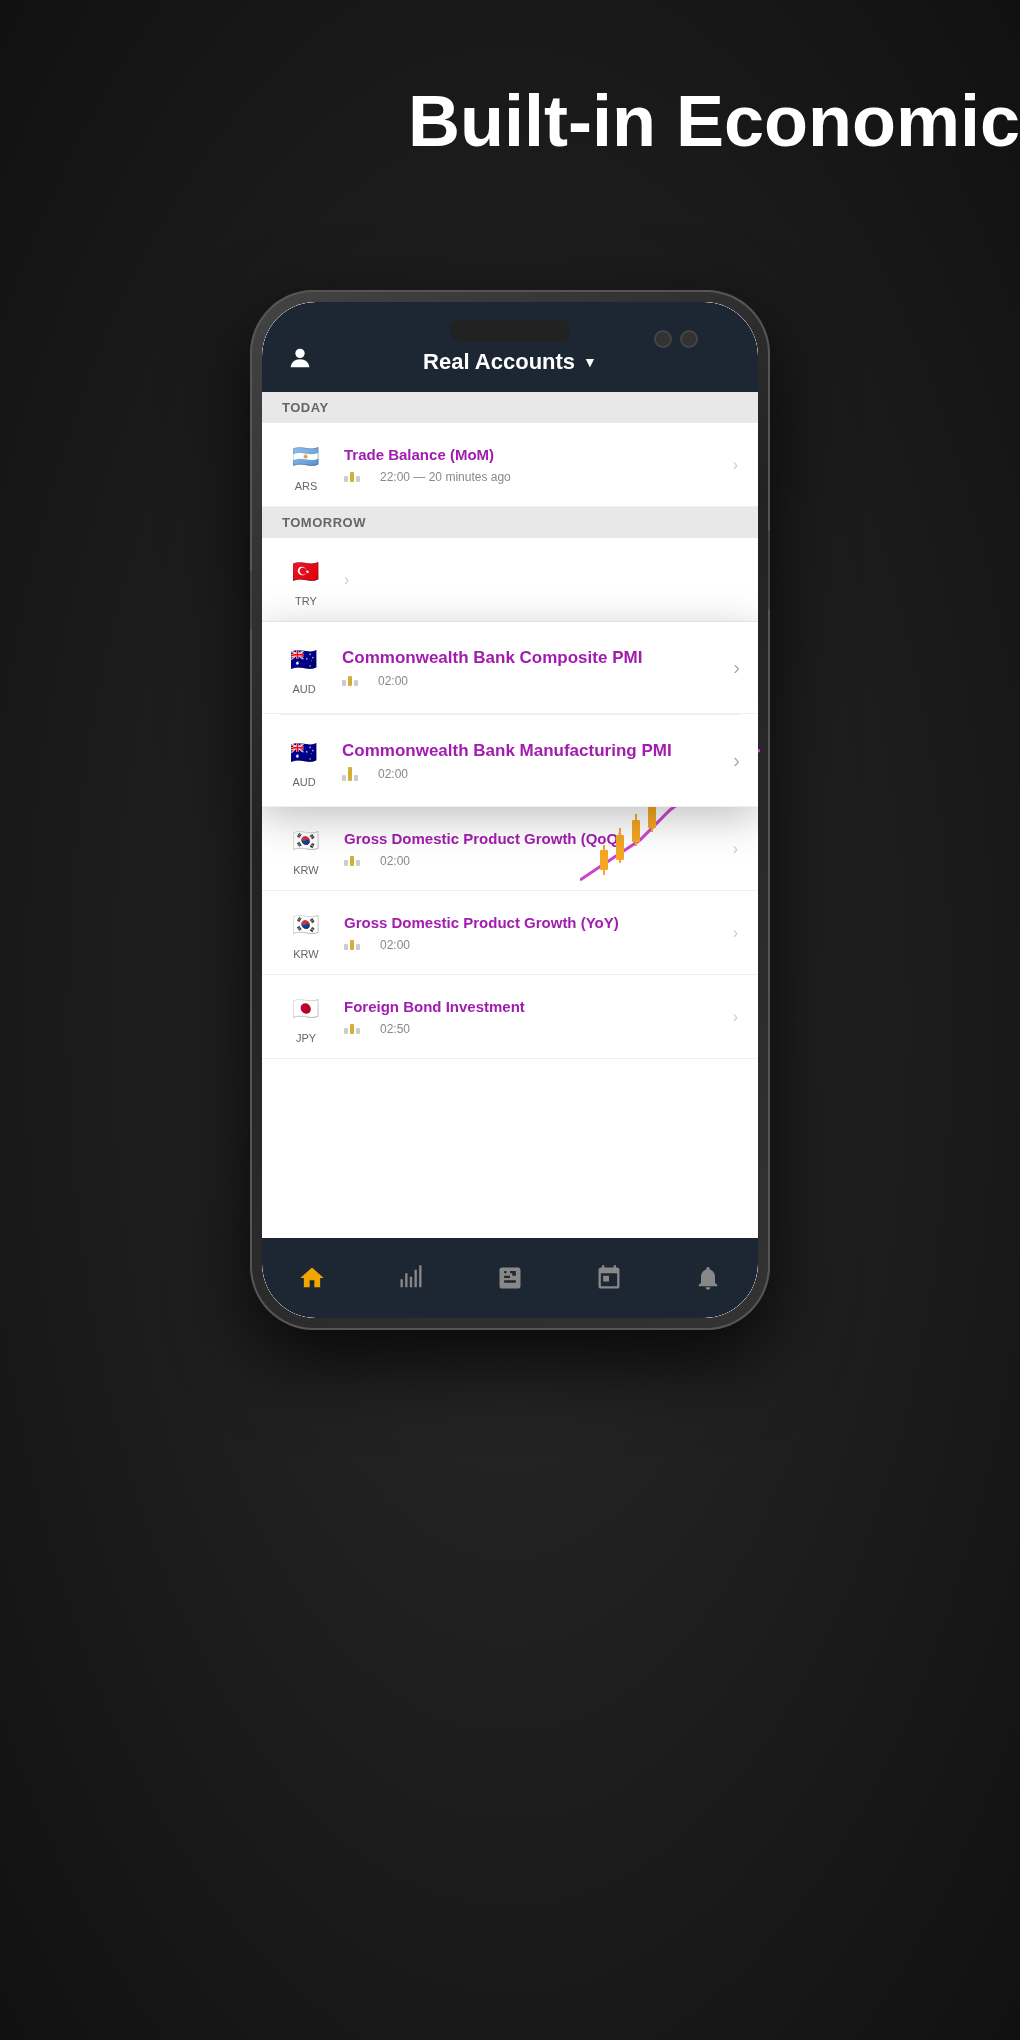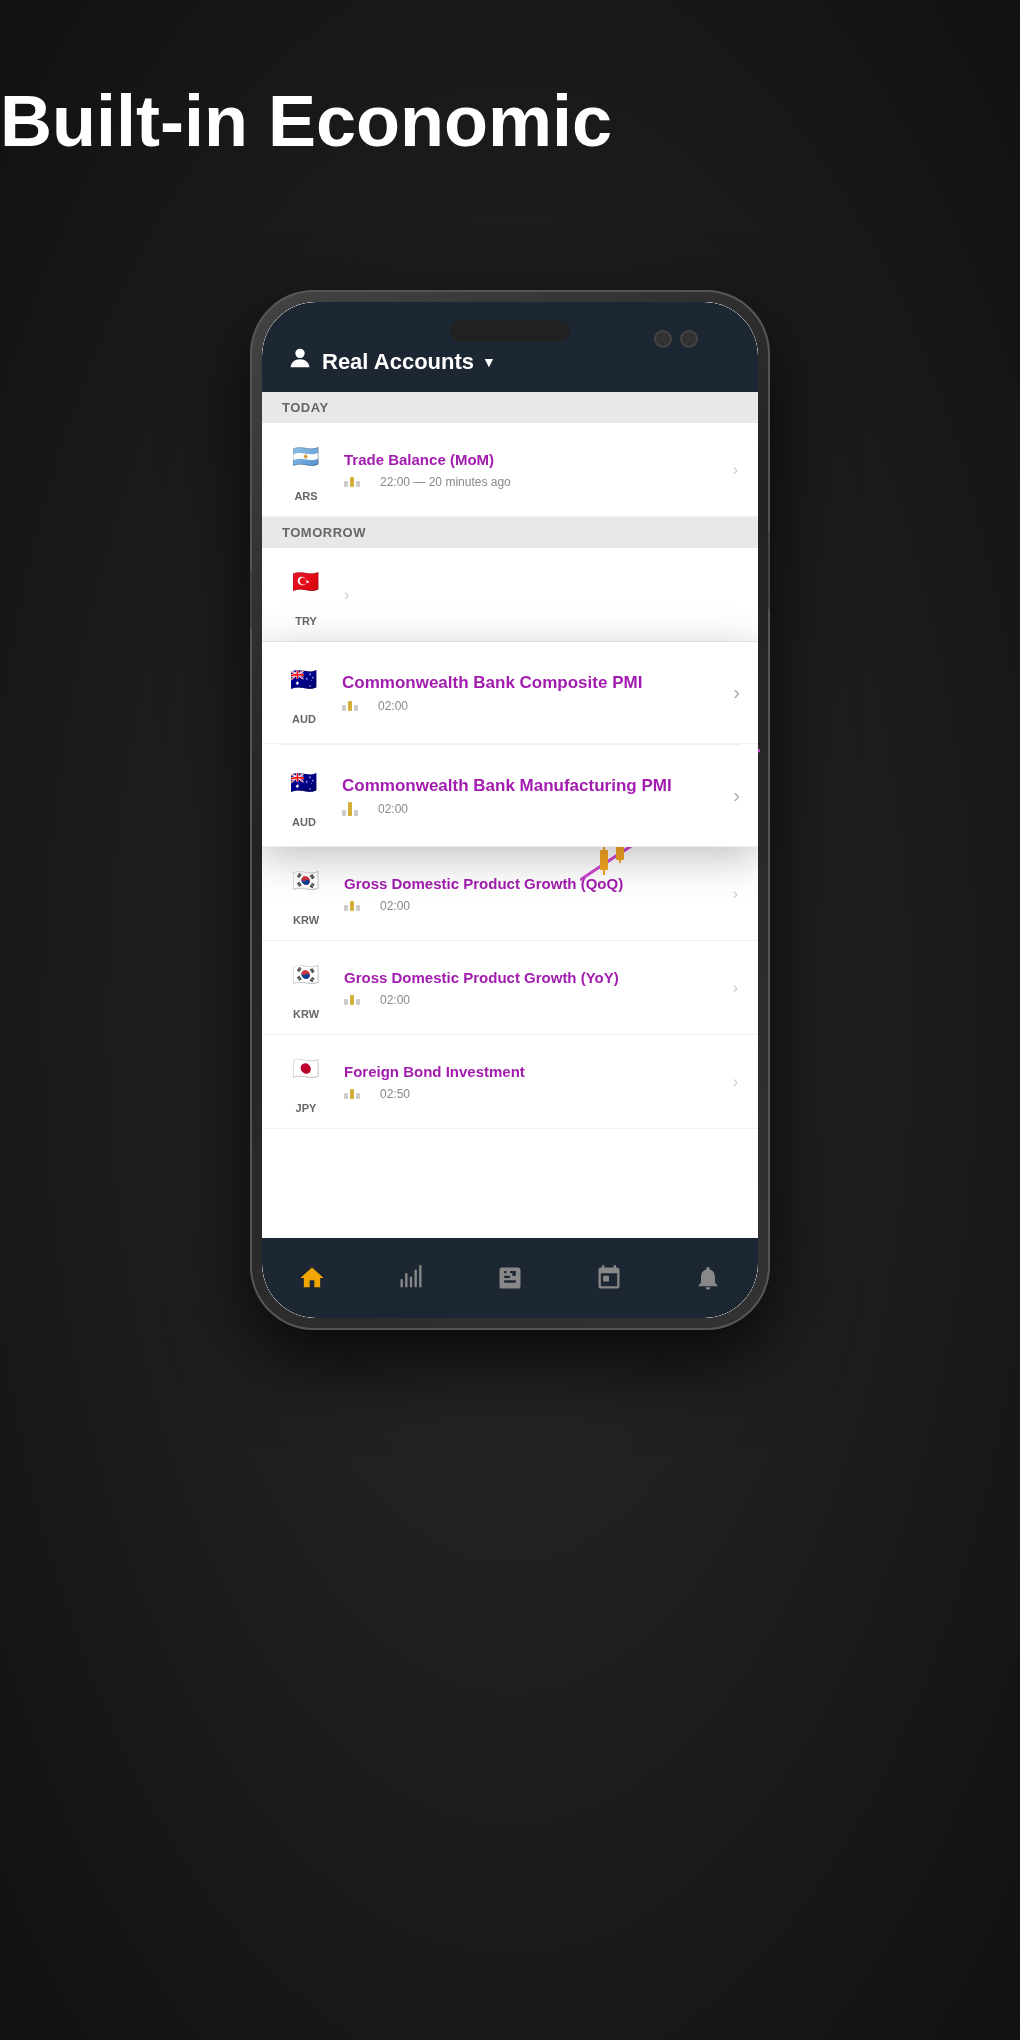--- a/index.html
+++ b/index.html
@@ -14,21 +14,21 @@
 
     .page-bg {
       width: 100%;
       height: 100%;
       background: radial-gradient(ellipse at center, #2a2a2a 0%, #111 100%);
       position: relative;
     }
 
     
     .page-title {
-      text-align: left;
+      text-align: right;
       color: #ffffff;
       font-size: 72px;
       font-weight: 700;
       line-height: 1.15;
       padding-top: 80px;
       padding-bottom: 60px;
     }
 
     
     .phone-wrapper {
@@ -118,21 +118,21 @@
     }
 
     .header-title {
       flex: 1;
       text-align: center;
       color: #fff;
       font-size: 22px;
       font-weight: 700;
       display: flex;
       align-items: center;
-      justify-content: flex-start;
+      justify-content: center;
       gap: 8px;
     }
 
     .header-chevron {
       color: #fff;
       font-size: 14px;
     }
 
     .header-right {
       width: 36px;
@@ -174,22 +174,22 @@
       display: flex;
       align-items: center;
       justify-content: center;
       font-size: 22px;
       line-height: 1;
     }
 
     .flag-code {
       font-size: 11px;
       color: #666;
-      margin-top: 13px;
-      font-weight: 700;
+      margin-top: 3px;
+      font-weight: 400;
     }
 
     .event-info {
       flex: 1;
     }
 
     .event-name {
       font-size: 15px;
       font-weight: 600;
       color: #a21caf;

